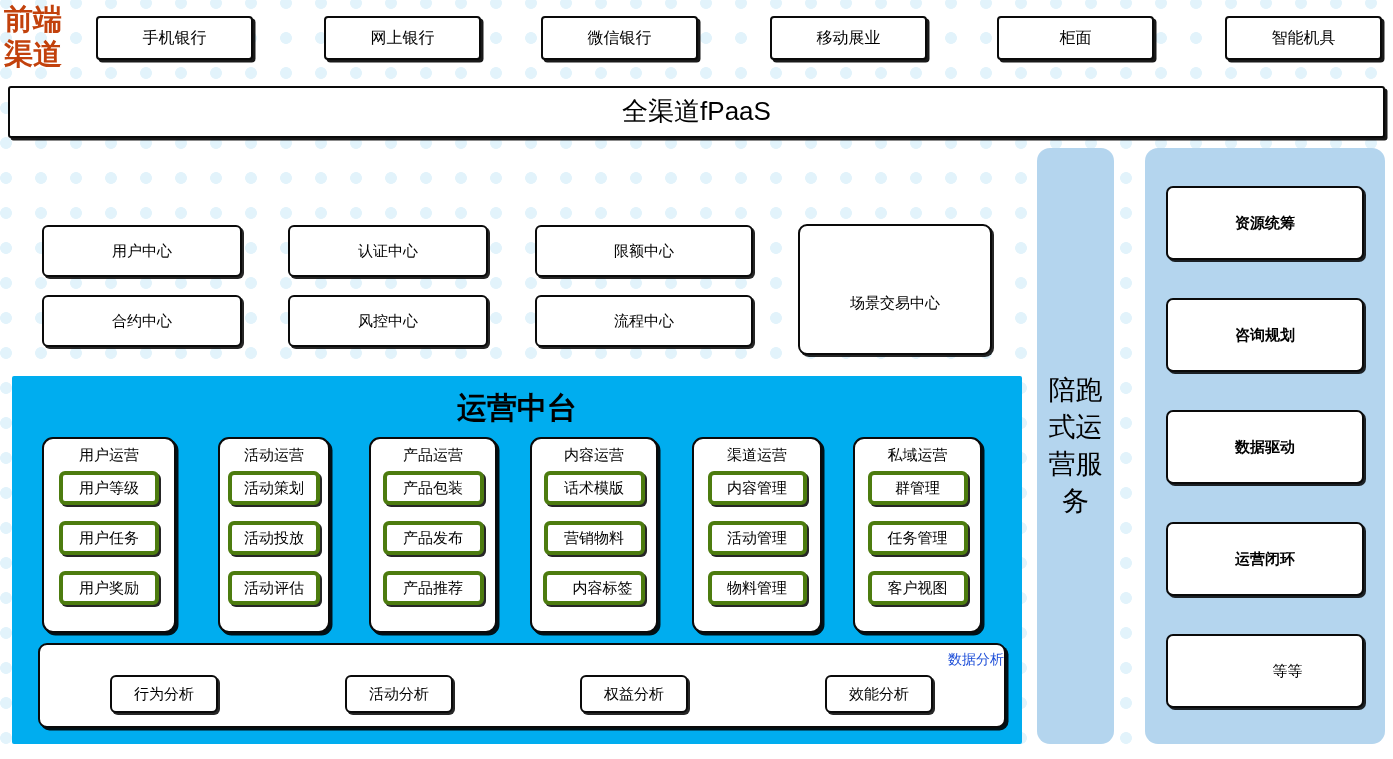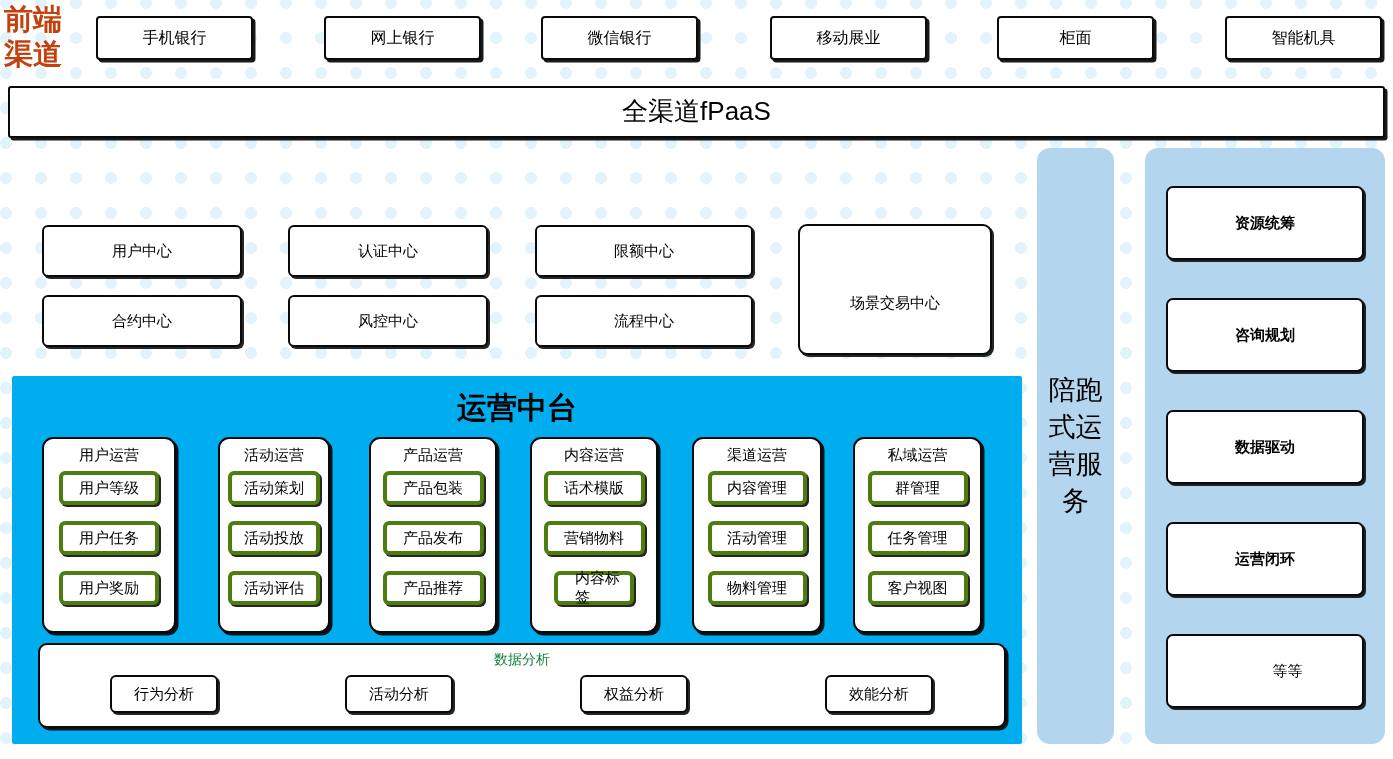--- a/index.html
+++ b/index.html
@@ -148,23 +148,23 @@
     left: 38px; top: 643px;
     width: 968px; height: 85px;
     background: #fff;
     border: 2px solid #0a0a0a;
     border-radius: 9px;
     box-shadow: 2.5px 2.5px 0 0 rgba(0,0,0,0.9);
   }
   #data-analysis-title {
     position: absolute;
     left: 0; right: 0; top: 6px;
-    text-align: center;
+    text-align: right;
     font-size: 14px;
-    color: #15803d;
+    color: #1d4ed8;
   }
   .da-item {
     position: absolute;
     top: 30px;
     height: 38px;
     width: 108px;
     border: 2px solid #0a0a0a;
     border-radius: 6px;
     background: #fff;
     box-shadow: 2px 2px 0 0 rgba(0,0,0,0.85);
@@ -309,21 +309,21 @@
         </div>
       </div>
       <div class="abs op-group" style="left: 530px; width: 128px;">
         <div class="op-group-title">内容运营</div>
         <div class="op-item" style="width: 101px;">
           <span>话术模版</span>
         </div>
         <div class="op-item" style="width: 101px;">
           <span>营销物料</span>
         </div>
-        <div class="op-item" style="width: 80px; padding-left: 17px;">
+        <div class="op-item" style="width: 102px; padding-left: 17px;">
           <span>内容标签</span>
         </div>
       </div>
       <div class="abs op-group" style="left: 692px; width: 130px;">
         <div class="op-group-title">渠道运营</div>
         <div class="op-item" style="width: 99px;">
           <span>内容管理</span>
         </div>
         <div class="op-item" style="width: 99px;">
           <span>活动管理</span>

